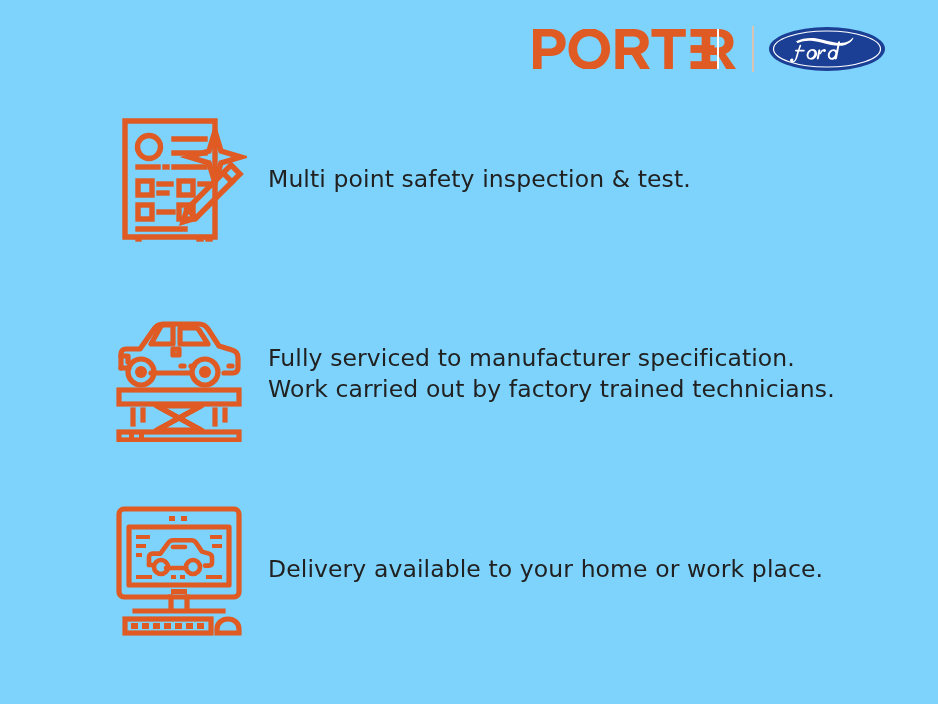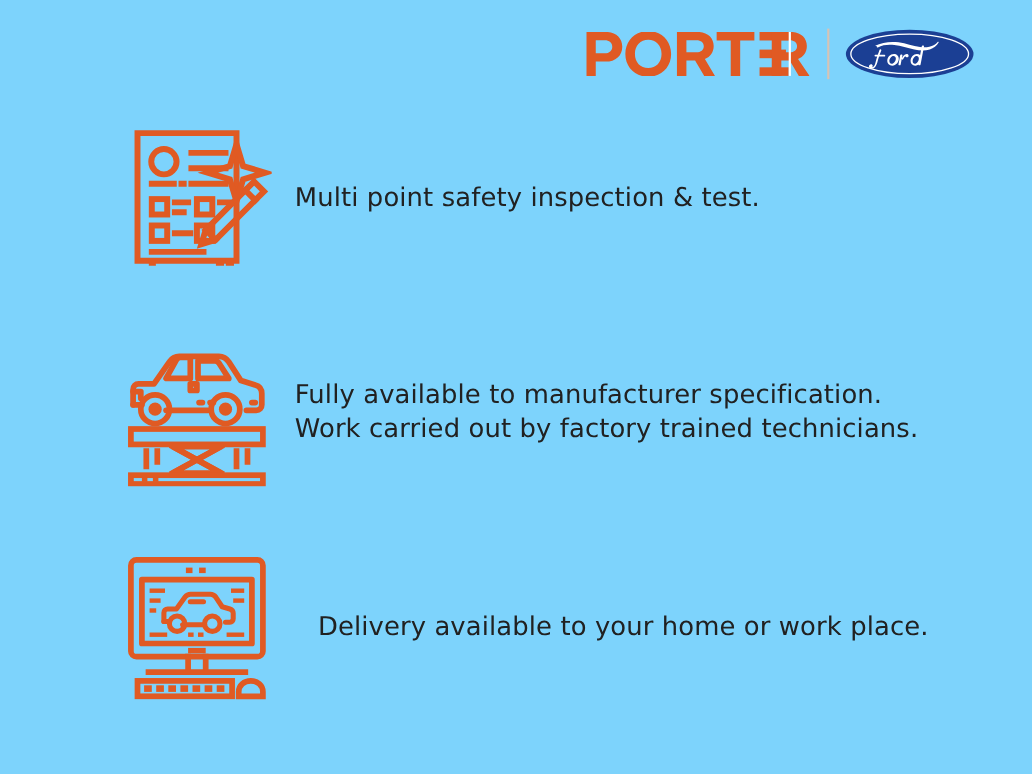--- a/index.html
+++ b/index.html
@@ -62,21 +62,20 @@
     width: 800px;
   }
   .feature-row {
     display: flex;
     align-items: center;
     height: 150px;
     margin-bottom: 45px;
   }
   .feature-row:last-child {
     margin-bottom: 0;
-    gap: 21px;
   }
   .feature-icon {
     flex: 0 0 auto;
     width: 150px;
     height: 150px;
     display: flex;
     align-items: center;
     justify-content: center;
   }
   .feature-icon svg {
@@ -226,21 +225,21 @@
             <path d="M114 104 v10"></path>
 
             <rect x="8" y="126" width="120" height="8"></rect>
           </g>
           <g fill="#E05A23" stroke="none">
             <rect x="18" y="128" width="5" height="4"></rect>
             <rect x="28" y="128" width="5" height="4"></rect>
           </g>
         </svg>
       </div>
-      <div class="feature-text">Fully available to manufacturer specification.
+      <div class="feature-text">Fully serviced to manufacturer specification.
 Work carried out by factory trained technicians.</div>
     </div>
 
     <div class="feature-row">
       <div class="feature-icon">
         <svg viewBox="0 0 136 136">
           <g fill="none" stroke="#E05A23" stroke-width="5.2" stroke-linecap="square" stroke-linejoin="round">
 
             <rect x="8" y="8" width="120" height="88" rx="5"></rect>
 

